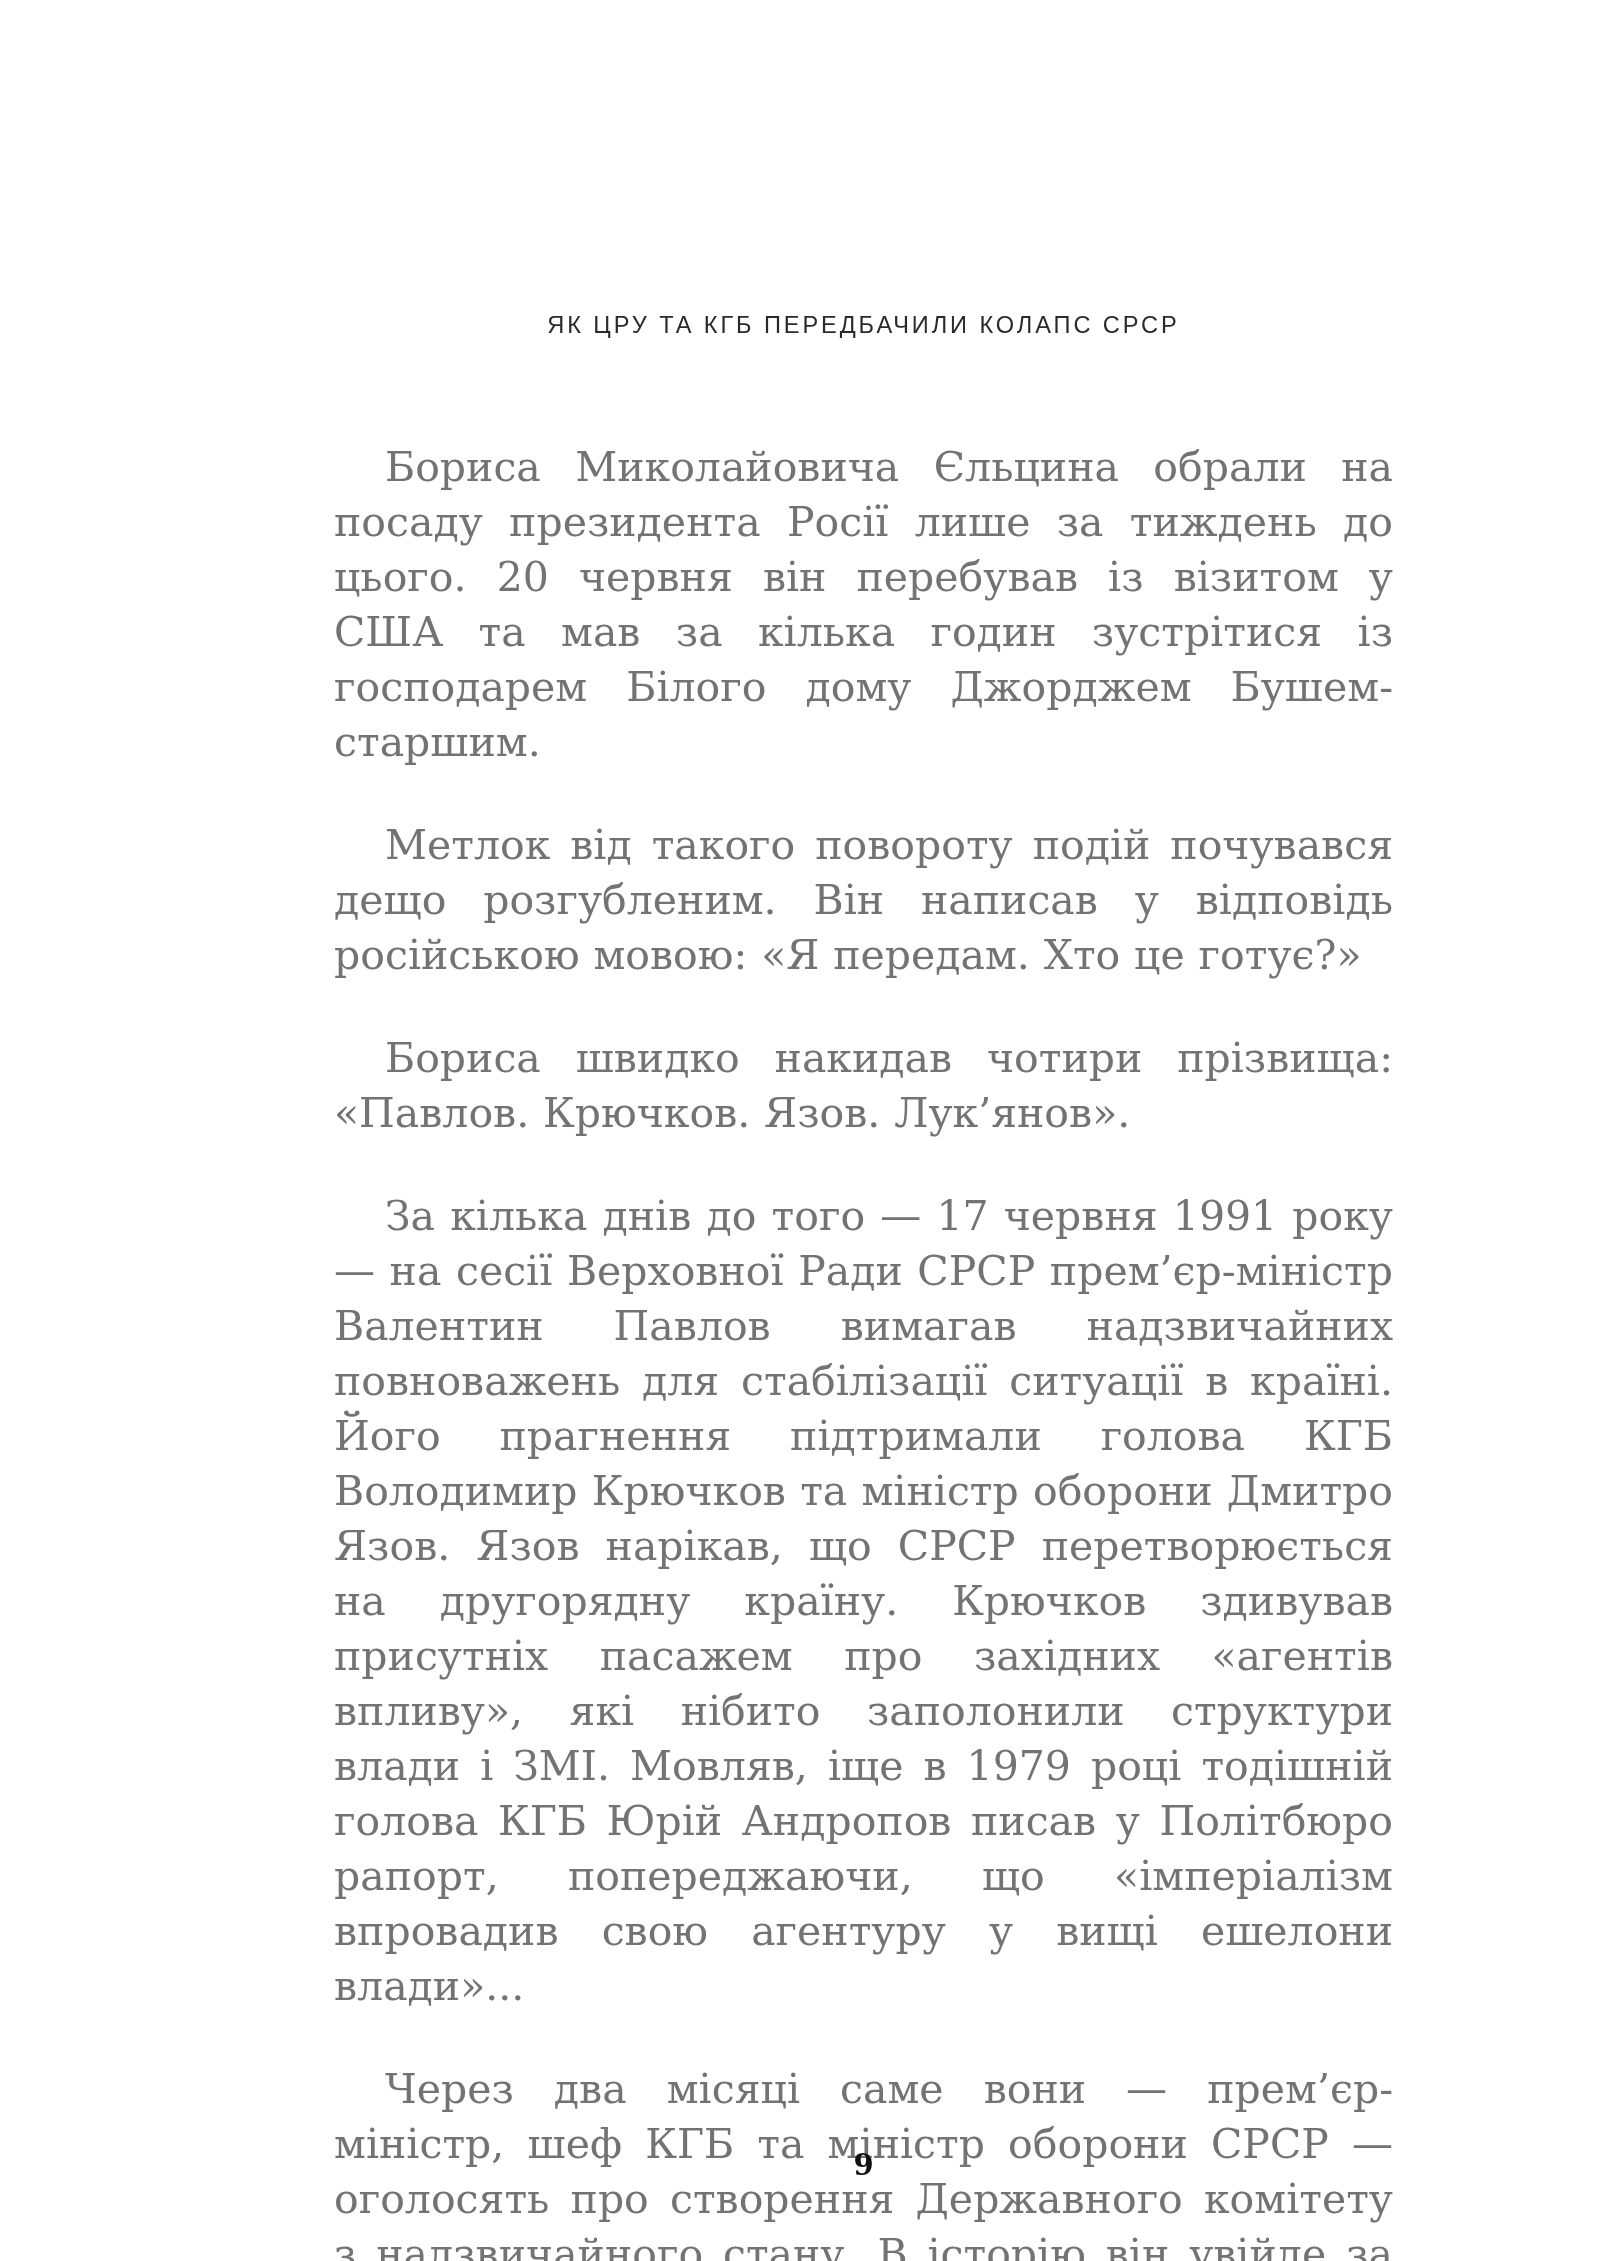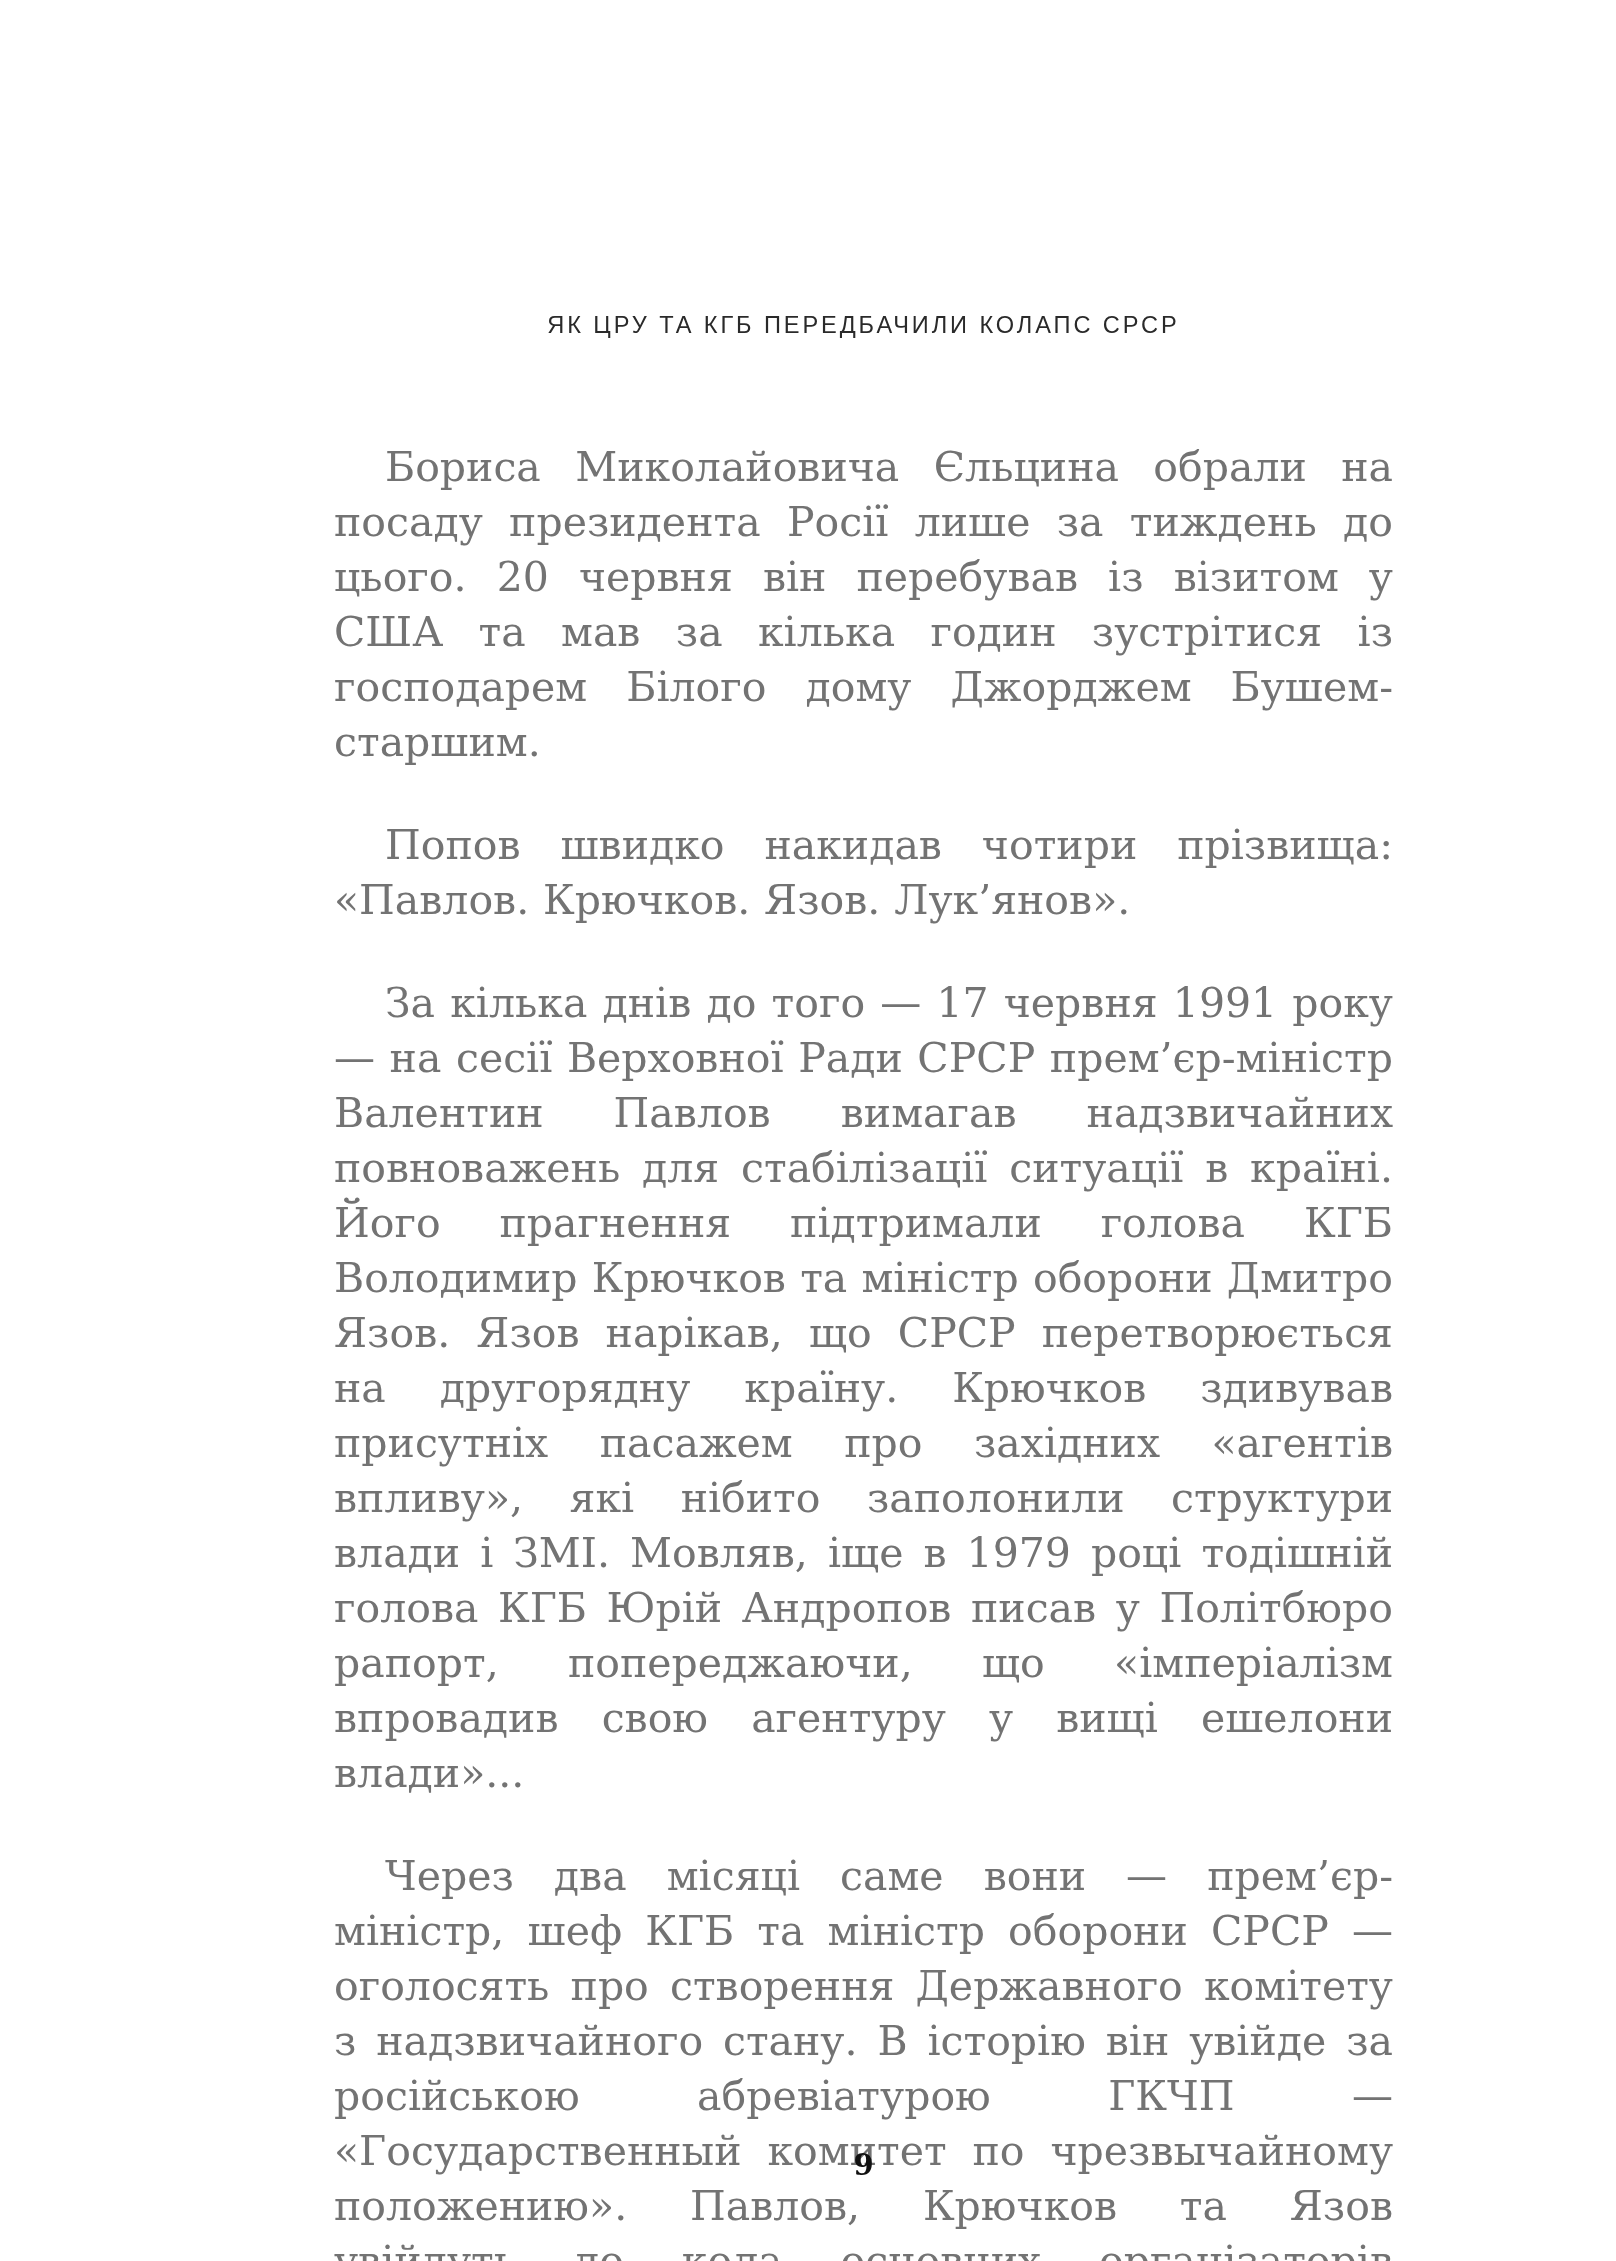--- a/index.html
+++ b/index.html
@@ -65,21 +65,22 @@
   </style>
 </head>
 <body>
 
 <div class="page">
 
   <div class="running-head">ЯК ЦРУ ТА КГБ ПЕРЕДБАЧИЛИ КОЛАПС СРСР</div>
 
   <div class="content">
       <p class="para">Бориса Миколайовича Єльцина обрали на посаду президента Росії лише за тиждень до цього. 20 червня він перебував із візитом у США та мав за кілька годин зустрітися із господарем Білого дому Джорджем Бушем-старшим.</p>
-      <p class="para">Попов швидко накидав чотири прізвища: «Павлов. Крючков. Язов. Лук’янов».</p>
+      <p class="para">Метлок від такого повороту подій почувався дещо розгубленим. Він написав у відповідь російською мовою: «Я передам. Хто це готує?»</p>
+      <p class="para">Бориса швидко накидав чотири прізвища: «Павлов. Крючков. Язов. Лук’янов».</p>
       <p class="para">За кілька днів до того — 17 червня 1991 року — на сесії Верховної Ради СРСР прем’єр-міністр Валентин Павлов вимагав надзвичайних повноважень для стабілізації ситуації в країні. Його прагнення підтримали голова КГБ Володимир Крючков та міністр оборони Дмитро Язов. Язов нарікав, що СРСР перетворюється на другорядну країну. Крючков здивував присутніх пасажем про західних «агентів впливу», які нібито заполонили структури влади і ЗМІ. Мовляв, іще в 1979 році тодішній голова КГБ Юрій Андропов писав у Політбюро рапорт, попереджаючи, що «імперіалізм впровадив свою агентуру у вищі ешелони влади»...</p>
       <p class="para">Через два місяці саме вони — прем’єр-міністр, шеф КГБ та міністр оборони СРСР — оголосять про створення Державного комітету з надзвичайного стану. В історію він увійде за російською абревіатурою ГКЧП — «Государственный комитет по чрезвычайному положению». Павлов, Крючков та Язов увійдуть до кола основних організаторів Серпневого путчу. А голова Верховної Ради СРСР Анатолій Лук’янов пізніше стверджуватиме, що про їхні плани йому нічого відомо не було...</p>
     </div>
 
   <div class="page-number">9</div>
 
 </div>
 
 
 </body></html>

